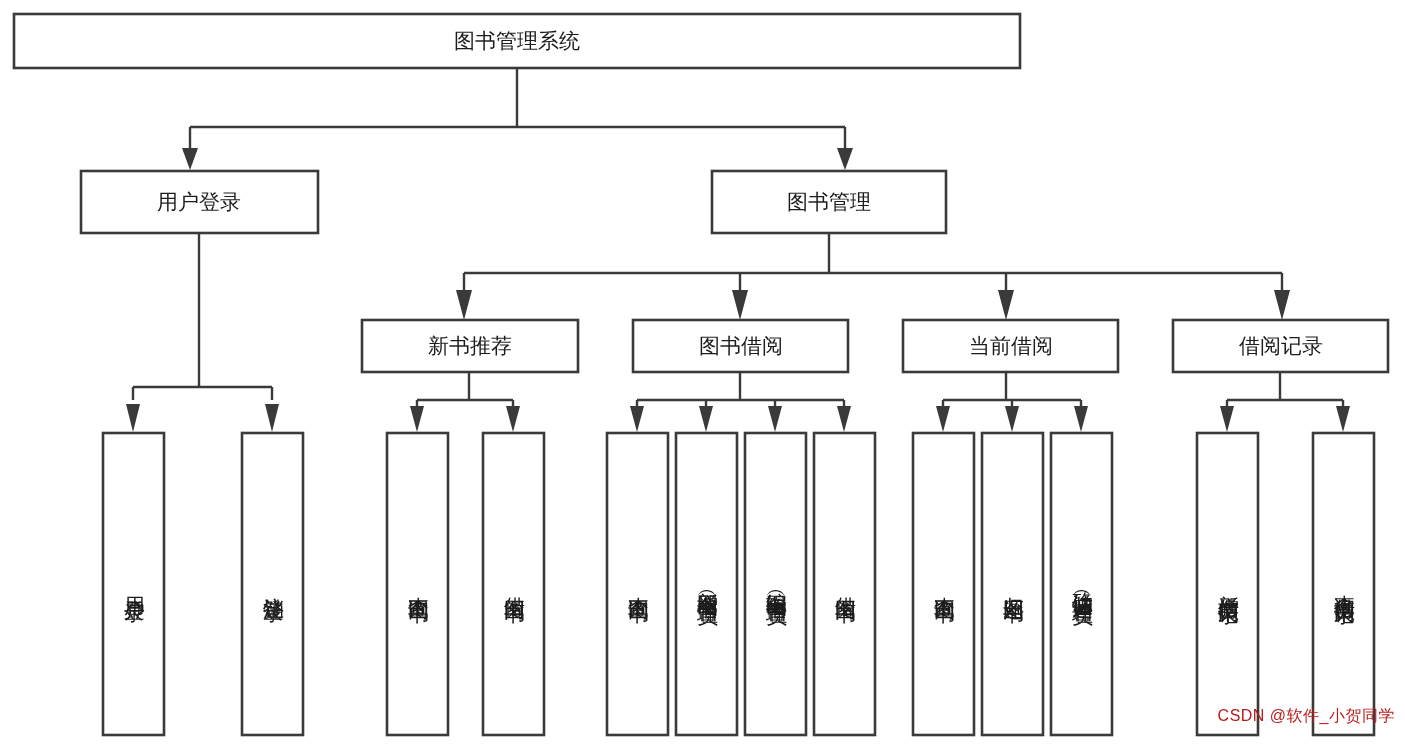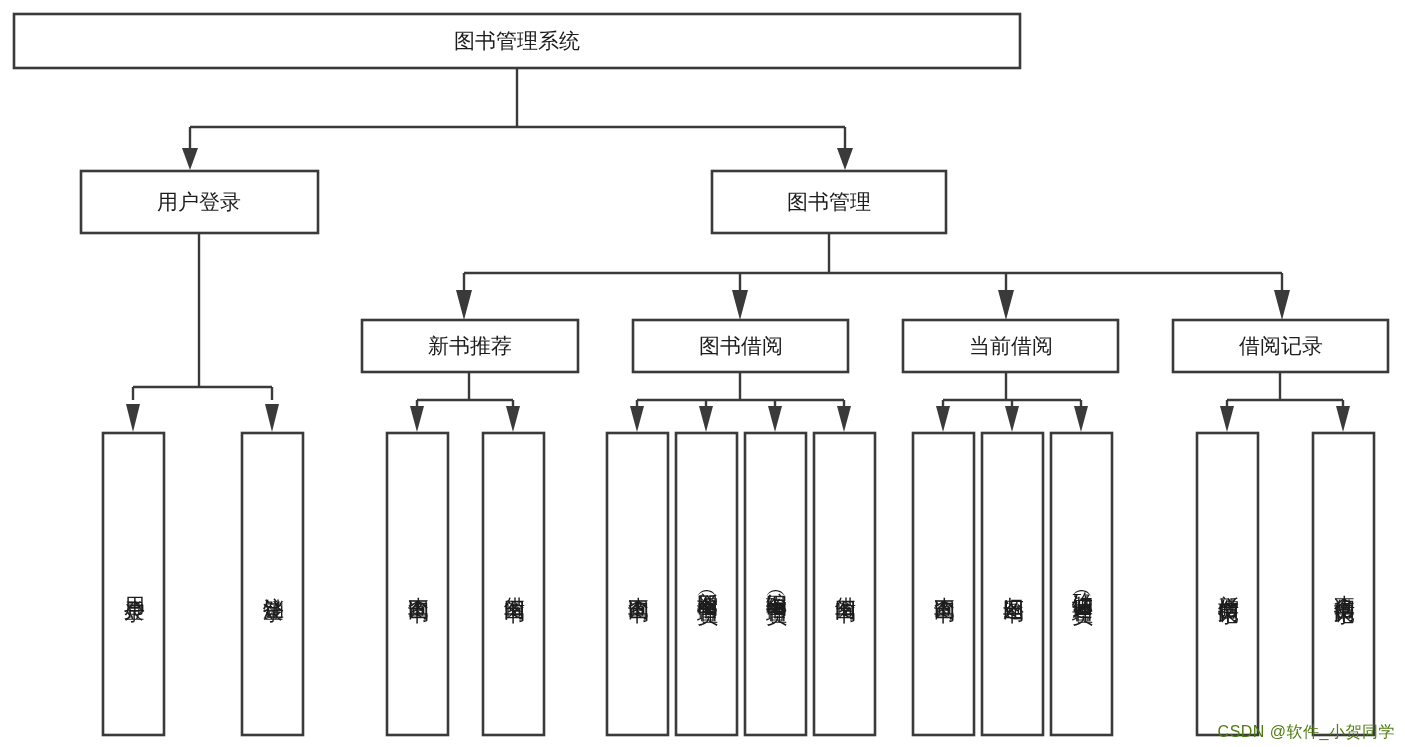--- a/index.html
+++ b/index.html
@@ -50,24 +50,24 @@
   }
   .label-v {
     font-size: 21px;
     writing-mode: vertical-rl;
     text-orientation: upright;
     letter-spacing: 2px;
   }
   .watermark {
     position: absolute;
     right: 10px;
-    bottom: 4px;
+    bottom: 20px;
     font-family: "Liberation Sans", "DejaVu Sans", sans-serif;
     font-size: 16px;
-    color: #4d7c0f;
+    color: #b91c1c;
     white-space: nowrap;
     letter-spacing: 0.5px;
     pointer-events: none;
   }
 </style>
 </head>
 <body>
 
 <div id="diagram-root">
 

